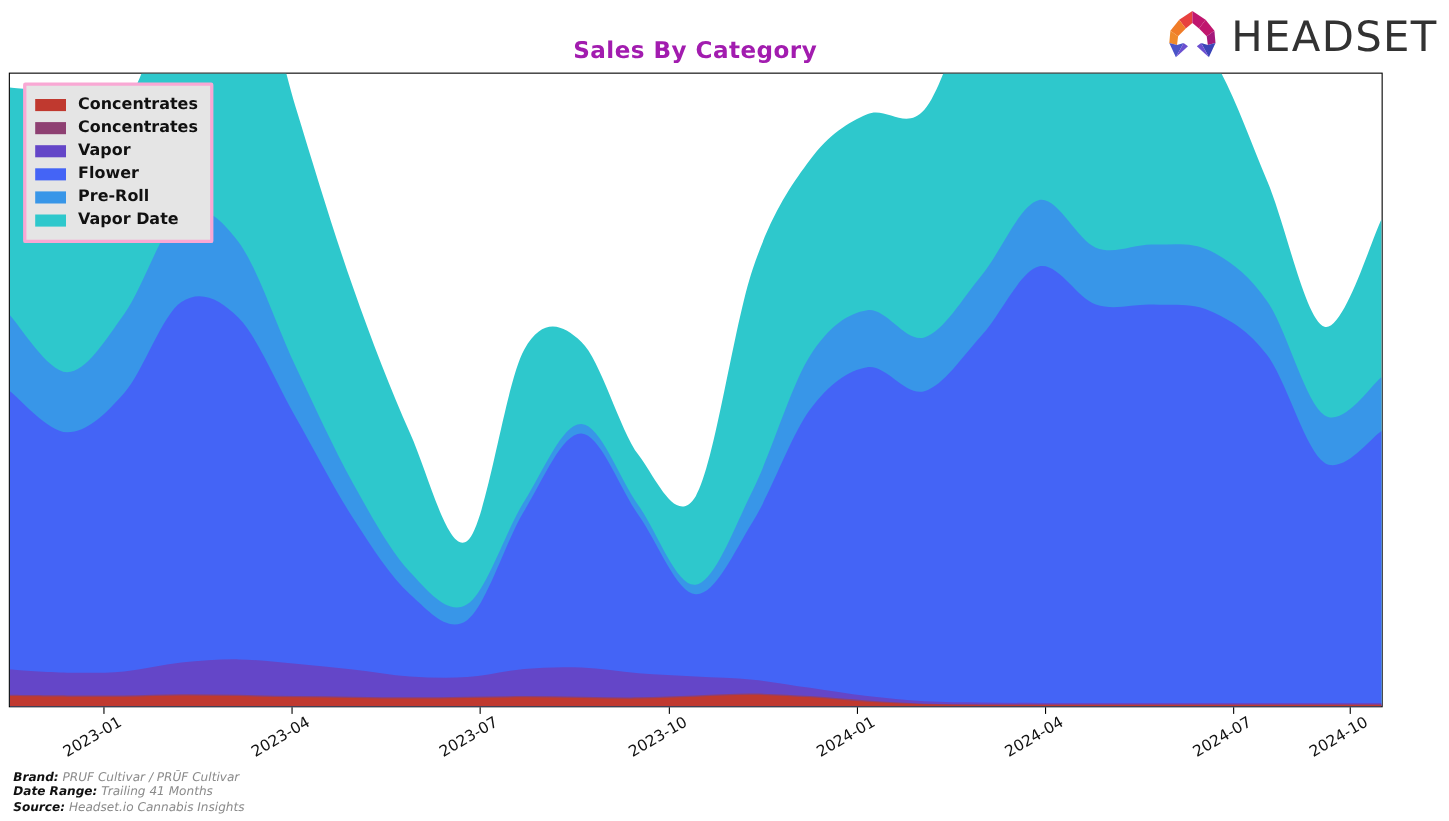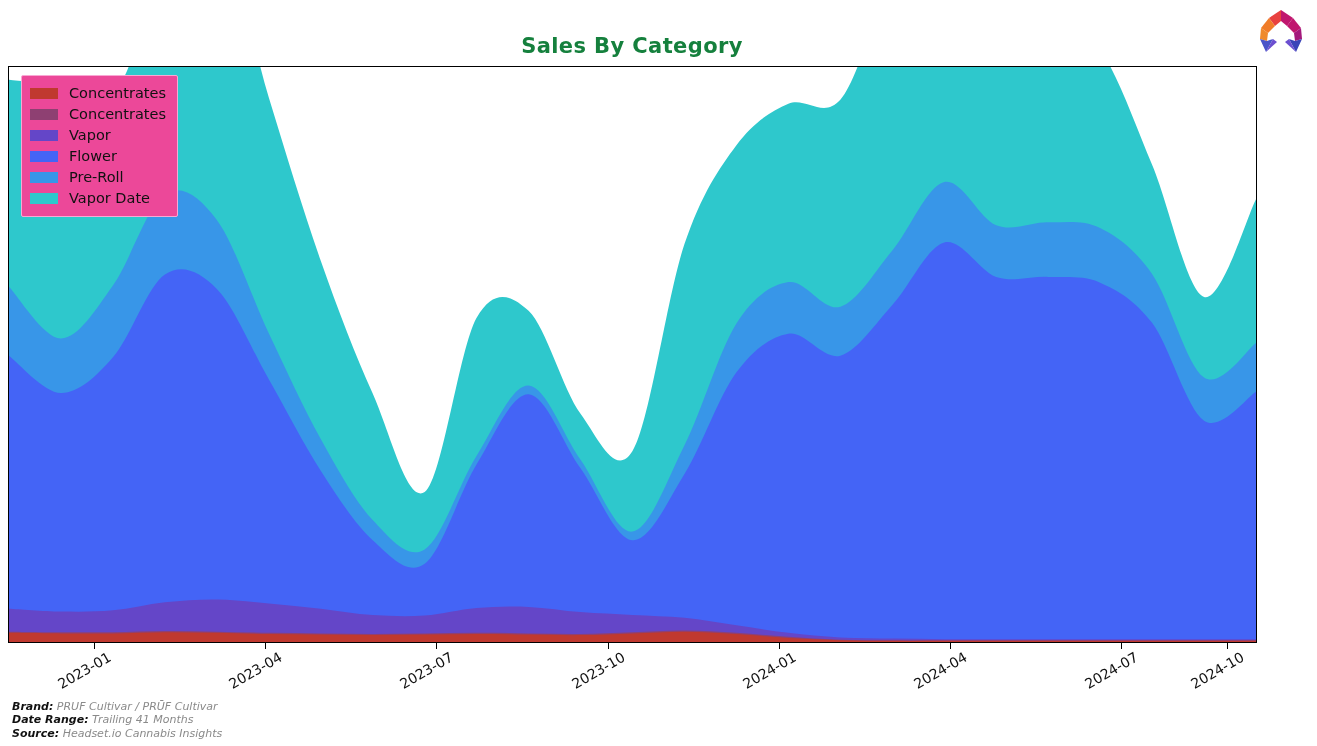--- a/index.html
+++ b/index.html
@@ -17,21 +17,21 @@
 
   
   #chart-title {
     position: absolute;
     left: 0;
     top: 36px;
     width: 1264px;
     text-align: center;
     font-size: 21px;
     font-weight: bold;
-    color: #15803d;
+    color: #a21caf;
     letter-spacing: 0.4px;
     line-height: 1;
   }
 
   #brand-logo {
     position: absolute;
     right: 10px;
     top: 8px;
     display: flex;
     align-items: center;
@@ -63,28 +63,29 @@
     width: 100%;
     height: 100%;
     display: block;
   }
 
   
   #chart-legend {
     position: absolute;
     left: 12px;
     top: 8px;
-    background: #ec4899;
-    border: 1px solid #f9a8d4;
+    background: #e5e5e5;
+    border: 3px solid #f9a8d4;
     border-radius: 2px;
     padding: 7px 11px 7px 8px;
     display: flex;
     flex-direction: column;
     gap: 0px;
     z-index: 5;
+    font-weight: bold;
   }
   .legend-row {
     display: flex;
     align-items: center;
     height: 21px;
   }
   .legend-swatch {
     width: 28px;
     height: 11px;
     margin-right: 11px;
@@ -156,20 +157,21 @@
       <polygon points="14,10 20,18 13,25 6,20" fill="#f07c28"></polygon>
       <polygon points="38,10 32,18 39,25 46,20" fill="#c0166e"></polygon>
       <polygon points="6,20 13,25 12,33 5,31" fill="#ef8a2c"></polygon>
       <polygon points="46,20 39,25 40,33 47,31" fill="#a4197c"></polygon>
       <polygon points="5,31 12,33 18,31 11,44" fill="#4a54c8"></polygon>
       <polygon points="47,31 40,33 34,31 41,44" fill="#3b44b8"></polygon>
       <polygon points="11,44 18,31 22,34" fill="#6b4fd0"></polygon>
       <polygon points="41,44 34,31 30,34" fill="#6b4fd0"></polygon>
     </svg>
   </span>
+  <span class="logo-word">HEADSET</span>
 </div>
 
 <div id="plot-area">
   <svg id="plot-svg" viewBox="0 0 1249 577" preserveAspectRatio="none">
       <path d="M 0.00 12.69 C 8.67 13.66, 34.69 15.77, 52.04 18.46 C 69.39 21.16, 86.74 47.22, 104.08 28.85 C 121.43 10.48, 138.78 -62.51, 156.13 -91.74 C 173.47 -120.98, 190.82 -166.95, 208.17 -146.56 C 225.51 -126.17, 242.86 -26.25, 260.21 30.58 C 277.56 87.42, 294.90 144.92, 312.25 194.45 C 329.60 243.97, 346.94 289.08, 364.29 327.74 C 381.64 366.39, 398.99 439.10, 416.33 426.40 C 433.68 413.71, 451.03 281.86, 468.38 251.57 C 485.72 221.28, 503.07 228.59, 520.42 244.65 C 537.76 260.71, 555.11 324.47, 572.46 347.93 C 589.81 371.40, 607.15 413.81, 624.50 385.44 C 641.85 357.07, 659.19 228.88, 676.54 177.72 C 693.89 126.56, 711.24 101.94, 728.58 78.47 C 745.93 55.01, 763.28 44.53, 780.63 36.93 C 797.97 29.33, 815.32 52.60, 832.67 32.89 C 850.01 13.17, 867.36 -58.57, 884.71 -81.36 C 902.06 -104.15, 919.40 -108.28, 936.75 -103.86 C 954.10 -99.44, 971.44 -64.43, 988.79 -54.81 C 1006.14 -45.20, 1023.49 -52.41, 1040.83 -46.16 C 1058.18 -39.91, 1075.53 -41.35, 1092.88 -17.31 C 1110.22 6.73, 1127.57 56.74, 1144.92 98.09 C 1162.26 139.44, 1179.61 225.03, 1196.96 230.80 C 1214.31 236.57, 1240.33 149.06, 1249.00 132.71 L 1249 577 L 0 577 Z" fill="#2ec8cc" stroke="none"></path>
       <path d="M 0.00 220.41 C 8.67 229.07, 34.69 272.54, 52.04 272.34 C 69.39 272.15, 86.74 243.40, 104.08 219.26 C 121.43 195.12, 138.78 138.48, 156.13 127.52 C 173.47 116.55, 190.82 130.21, 208.17 153.48 C 225.51 176.75, 242.86 230.51, 260.21 267.15 C 277.56 303.79, 294.90 342.06, 312.25 373.32 C 329.60 404.57, 346.94 436.21, 364.29 454.68 C 381.64 473.14, 398.99 494.87, 416.33 484.10 C 433.68 473.33, 451.03 417.46, 468.38 390.05 C 485.72 362.64, 503.07 318.98, 520.42 319.66 C 537.76 320.33, 555.11 369.66, 572.46 394.09 C 589.81 418.52, 607.15 468.62, 624.50 466.22 C 641.85 463.81, 659.19 414.48, 676.54 379.67 C 693.89 344.85, 711.24 284.65, 728.58 257.34 C 745.93 230.03, 763.28 218.59, 780.63 215.80 C 797.97 213.01, 815.32 245.90, 832.67 240.61 C 850.01 235.32, 867.36 204.93, 884.71 184.06 C 902.06 163.19, 919.40 119.63, 936.75 115.40 C 954.10 111.17, 971.44 151.94, 988.79 158.68 C 1006.14 165.41, 1023.49 155.31, 1040.83 155.79 C 1058.18 156.27, 1075.53 152.91, 1092.88 161.56 C 1110.22 170.22, 1127.57 182.72, 1144.92 207.72 C 1162.26 232.72, 1179.61 300.04, 1196.96 311.58 C 1214.31 323.12, 1240.33 282.73, 1249.00 276.96 L 1249 577 L 0 577 Z" fill="#3896e8" stroke="none"></path>
       <path d="M 0.00 289.65 C 8.67 295.90, 34.69 326.87, 52.04 327.16 C 69.39 327.45, 86.74 311.20, 104.08 291.38 C 121.43 271.57, 138.78 219.74, 156.13 208.30 C 173.47 196.85, 190.82 205.22, 208.17 222.72 C 225.51 240.22, 242.86 282.92, 260.21 313.31 C 277.56 343.70, 294.90 378.13, 312.25 405.05 C 329.60 431.98, 346.94 459.29, 364.29 474.87 C 381.64 490.45, 398.99 511.22, 416.33 498.53 C 433.68 485.83, 451.03 427.08, 468.38 398.71 C 485.72 370.34, 503.07 327.64, 520.42 328.31 C 537.76 328.99, 555.11 378.32, 572.46 402.75 C 589.81 427.17, 607.15 473.91, 624.50 474.87 C 641.85 475.83, 659.19 436.60, 676.54 408.52 C 693.89 380.44, 711.24 329.85, 728.58 306.39 C 745.93 282.92, 763.28 270.52, 780.63 267.73 C 797.97 264.94, 815.32 294.46, 832.67 289.65 C 850.01 284.85, 867.36 257.82, 884.71 238.88 C 902.06 219.93, 919.40 180.70, 936.75 175.99 C 954.10 171.27, 971.44 204.84, 988.79 210.61 C 1006.14 216.38, 1023.49 209.64, 1040.83 210.61 C 1058.18 211.57, 1075.53 208.68, 1092.88 216.38 C 1110.22 224.07, 1127.57 233.68, 1144.92 256.76 C 1162.26 279.84, 1179.61 343.31, 1196.96 354.86 C 1214.31 366.40, 1240.33 330.81, 1249.00 326.00 L 1249 577 L 0 577 Z" fill="#4464f6" stroke="none"></path>
       <path d="M 0.00 543.53 C 8.67 544.01, 34.69 546.13, 52.04 546.42 C 69.39 546.71, 86.74 546.80, 104.08 545.26 C 121.43 543.73, 138.78 539.01, 156.13 537.19 C 173.47 535.36, 190.82 534.11, 208.17 534.30 C 225.51 534.49, 242.86 536.80, 260.21 538.34 C 277.56 539.88, 294.90 541.61, 312.25 543.53 C 329.60 545.46, 346.94 548.73, 364.29 549.88 C 381.64 551.03, 398.99 551.61, 416.33 550.46 C 433.68 549.30, 451.03 544.40, 468.38 542.96 C 485.72 541.51, 503.07 541.13, 520.42 541.80 C 537.76 542.48, 555.11 545.65, 572.46 547.00 C 589.81 548.34, 607.15 548.92, 624.50 549.88 C 641.85 550.84, 659.19 551.03, 676.54 552.77 C 693.89 554.50, 711.24 557.77, 728.58 560.27 C 745.93 562.77, 763.28 565.75, 780.63 567.77 C 797.97 569.79, 815.32 571.42, 832.67 572.38 C 850.01 573.35, 867.36 573.25, 884.71 573.54 C 902.06 573.83, 919.40 574.02, 936.75 574.12 C 954.10 574.21, 971.44 574.12, 988.79 574.12 C 1006.14 574.12, 1023.49 574.12, 1040.83 574.12 C 1058.18 574.12, 1075.53 574.12, 1092.88 574.12 C 1110.22 574.12, 1127.57 574.12, 1144.92 574.12 C 1162.26 574.12, 1179.61 574.12, 1196.96 574.12 C 1214.31 574.12, 1240.33 574.12, 1249.00 574.12 L 1249 577 L 0 577 Z" fill="#6446c8" stroke="none"></path>
       <path d="M 0.00 566.61 C 8.67 566.71, 34.69 567.09, 52.04 567.19 C 69.39 567.29, 86.74 567.38, 104.08 567.19 C 121.43 567.00, 138.78 566.13, 156.13 566.04 C 173.47 565.94, 190.82 566.33, 208.17 566.61 C 225.51 566.90, 242.86 567.48, 260.21 567.77 C 277.56 568.06, 294.90 568.15, 312.25 568.35 C 329.60 568.54, 346.94 568.92, 364.29 568.92 C 381.64 568.92, 398.99 568.54, 416.33 568.35 C 433.68 568.15, 451.03 567.77, 468.38 567.77 C 485.72 567.77, 503.07 568.15, 520.42 568.35 C 537.76 568.54, 555.11 569.11, 572.46 568.92 C 589.81 568.73, 607.15 567.77, 624.50 567.19 C 641.85 566.61, 659.19 565.36, 676.54 565.46 C 693.89 565.56, 711.24 566.71, 728.58 567.77 C 745.93 568.83, 763.28 570.65, 780.63 571.81 C 797.97 572.96, 815.32 574.12, 832.67 574.69 C 850.01 575.27, 867.36 575.17, 884.71 575.27 C 902.06 575.37, 919.40 575.27, 936.75 575.27 C 954.10 575.27, 971.44 575.27, 988.79 575.27 C 1006.14 575.27, 1023.49 575.27, 1040.83 575.27 C 1058.18 575.27, 1075.53 575.27, 1092.88 575.27 C 1110.22 575.27, 1127.57 575.27, 1144.92 575.27 C 1162.26 575.27, 1179.61 575.27, 1196.96 575.27 C 1214.31 575.27, 1240.33 575.27, 1249.00 575.27 L 1249 577 L 0 577 Z" fill="#8e4072" stroke="none"></path>
       <path d="M 0.00 567.77 C 8.67 567.86, 34.69 568.25, 52.04 568.35 C 69.39 568.44, 86.74 568.54, 104.08 568.35 C 121.43 568.15, 138.78 567.29, 156.13 567.19 C 173.47 567.09, 190.82 567.48, 208.17 567.77 C 225.51 568.06, 242.86 568.63, 260.21 568.92 C 277.56 569.21, 294.90 569.31, 312.25 569.50 C 329.60 569.69, 346.94 570.08, 364.29 570.08 C 381.64 570.08, 398.99 569.69, 416.33 569.50 C 433.68 569.31, 451.03 568.92, 468.38 568.92 C 485.72 568.92, 503.07 569.31, 520.42 569.50 C 537.76 569.69, 555.11 570.27, 572.46 570.08 C 589.81 569.88, 607.15 568.92, 624.50 568.35 C 641.85 567.77, 659.19 566.52, 676.54 566.61 C 693.89 566.71, 711.24 567.86, 728.58 568.92 C 745.93 569.98, 763.28 571.90, 780.63 572.96 C 797.97 574.02, 815.32 574.79, 832.67 575.27 C 850.01 575.75, 867.36 575.75, 884.71 575.85 C 902.06 575.94, 919.40 575.85, 936.75 575.85 C 954.10 575.85, 971.44 575.85, 988.79 575.85 C 1006.14 575.85, 1023.49 575.85, 1040.83 575.85 C 1058.18 575.85, 1075.53 575.85, 1092.88 575.85 C 1110.22 575.85, 1127.57 575.85, 1144.92 575.85 C 1162.26 575.85, 1179.61 575.85, 1196.96 575.85 C 1214.31 575.85, 1240.33 575.85, 1249.00 575.85 L 1249 577 L 0 577 Z" fill="#c0392f" stroke="none"></path>

